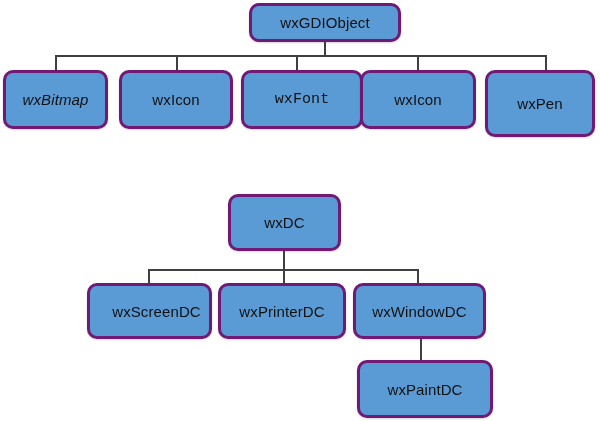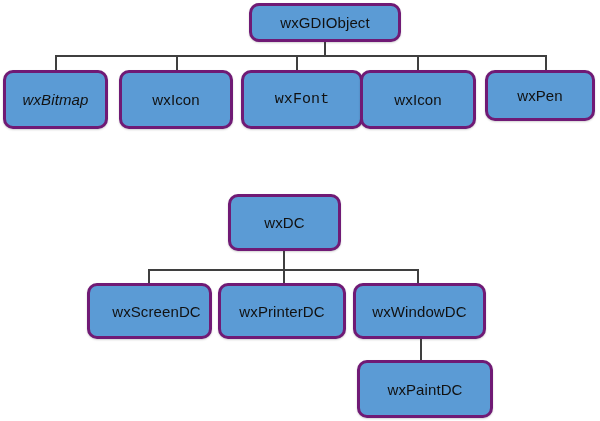--- a/index.html
+++ b/index.html
@@ -66,21 +66,21 @@
   <div class="connector v" style="left:545px; top:55px; height:18px;"></div>
 
   <div class="node" style="left:3px; top:70px; width:105px; height:59px;font-style:italic;">wxBitmap</div>
 
   <div class="node" style="left:119px; top:70px; width:114px; height:59px;">wxIcon</div>
 
   <div class="node" style="left:241px; top:70px; width:122px; height:59px;font-family:Liberation Mono, monospace;">wxFont</div>
 
   <div class="node" style="left:360px; top:70px; width:116px; height:59px;">wxIcon</div>
 
-  <div class="node" style="left:485px; top:70px; width:110px; height:51px;">wxPen</div>
+  <div class="node" style="left:485px; top:70px; width:110px; height:67px;">wxPen</div>
 
   <div class="node" style="left:228px; top:194px; width:113px; height:57px;">wxDC</div>
 
   <div class="connector v" style="left:283px; top:251px; height:19px;"></div>
 
   <div class="connector h" style="left:148px; top:269px; width:270px;"></div>
 
   <div class="connector v" style="left:148px; top:269px; height:16px;"></div>
   <div class="connector v" style="left:283px; top:269px; height:16px;"></div>
   <div class="connector v" style="left:417px; top:269px; height:16px;"></div>

